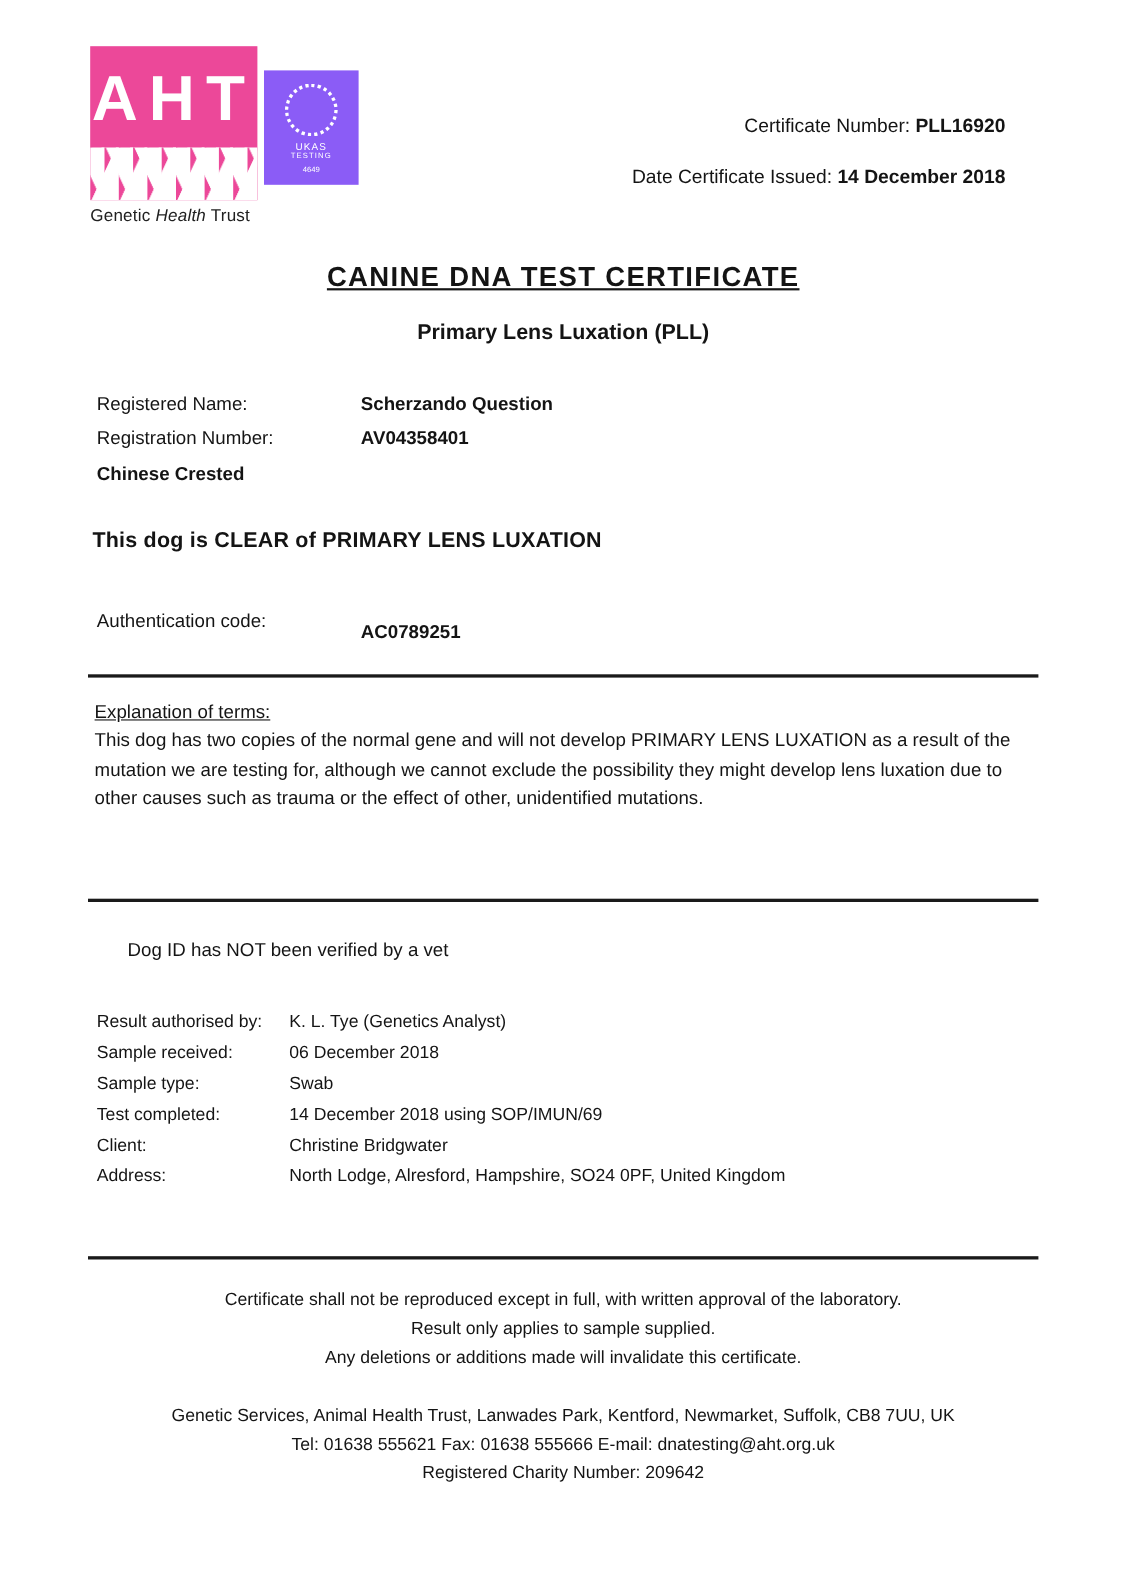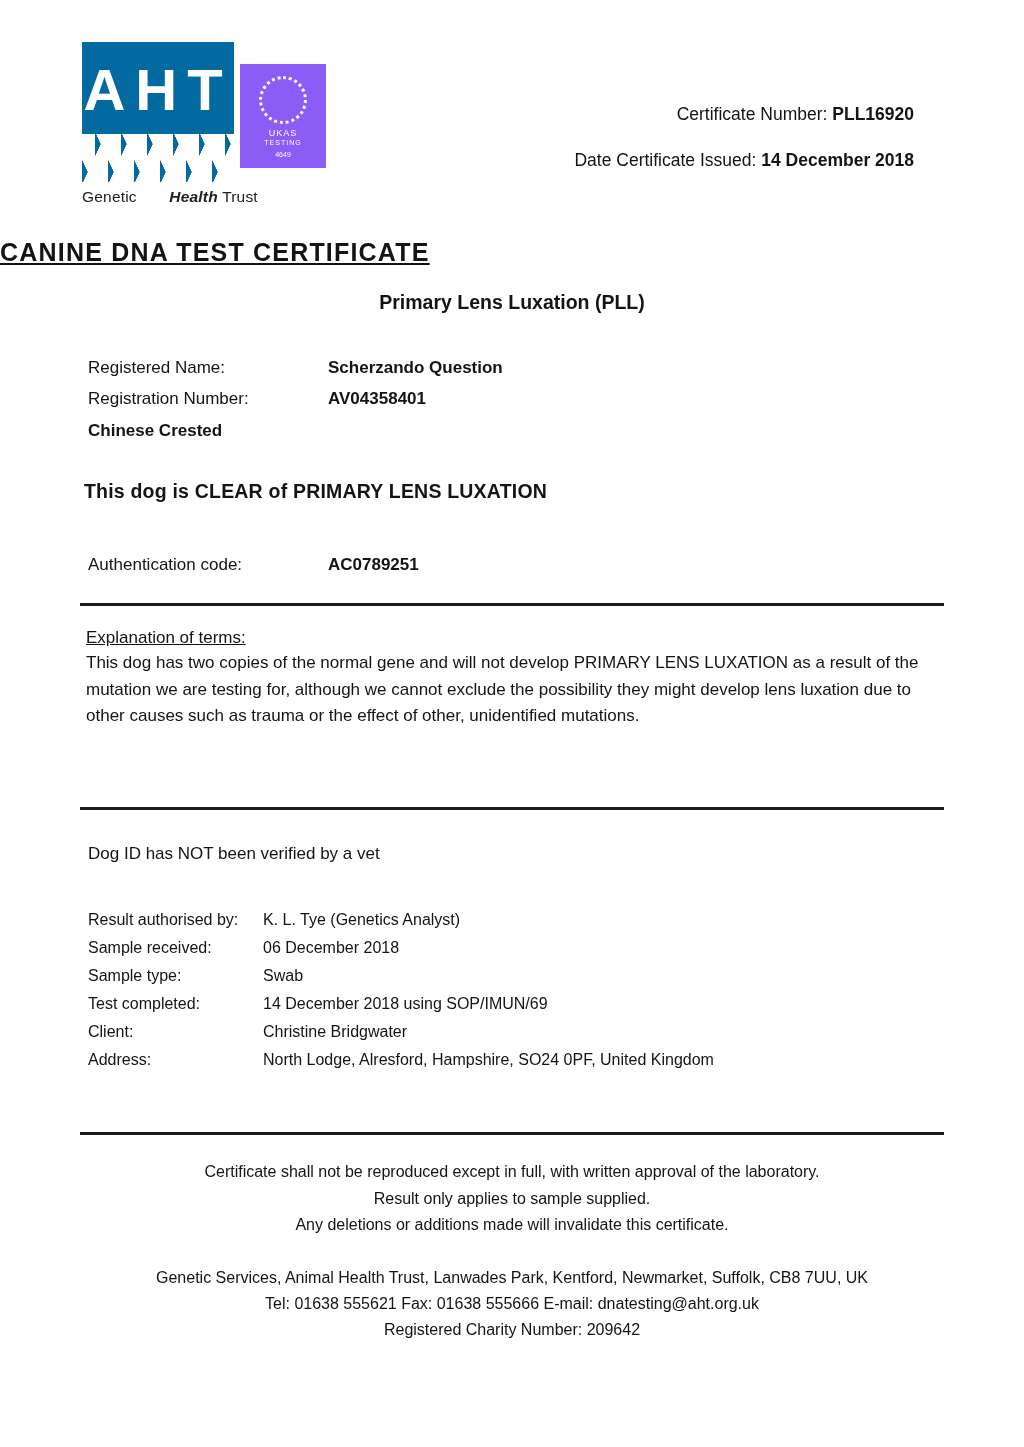--- a/index.html
+++ b/index.html
@@ -38,21 +38,21 @@
     width: 245px;
     height: 140px;
     position: relative;
   }
   .logo-letters {
     position: absolute;
     left: 0;
     top: 0;
     width: 152px;
     height: 140px;
-    background: #0369a1;
+    background: #ec4899;
     font-family: "Liberation Sans", sans-serif;
     color: #ffffff;
     font-weight: bold;
     font-size: 58px;
     letter-spacing: 10px;
     text-align: center;
     line-height: 96px;
     overflow: hidden;
   }
   .logo-letters::after {
@@ -104,36 +104,36 @@
     font-size: 7px;
     margin-top: 5px;
   }
   .logo-caption {
     margin-top: 6px;
     font-size: 15.5px;
     color: #202020;
     letter-spacing: 0.2px;
     white-space: nowrap;
   }
-  .logo-caption b { font-weight: bold; font-style: italic; margin-left: 28px; }
+  .logo-caption b { font-weight: normal; font-style: italic; }
 
   .cert-meta {
     position: absolute;
     right: 110px;
     top: 92px;
     text-align: right;
     font-size: 17.5px;
     line-height: 2.6;
     white-space: nowrap;
   }
   .cert-meta .val { font-weight: bold; }
 
   
   .doc-title {
-    text-align: left;
+    text-align: center;
     font-size: 25px;
     font-weight: bold;
     letter-spacing: 1.2px;
     text-decoration: underline;
     margin-top: 8px;
   }
   .doc-subtitle {
     text-align: center;
     font-size: 19.5px;
     font-weight: bold;
@@ -158,21 +158,21 @@
     font-weight: bold;
     letter-spacing: 0.2px;
   }
 
   .auth {
     margin: 52px 0 0 88px;
     display: flex;
     font-size: 17px;
   }
   .auth .lbl { width: 240px; }
-  .auth .val { font-weight: bold; }
+  .auth .val { font-weight: bold; margin-top: 10px; }
 
   hr.rule {
     border: none;
     border-top: 3px solid #1a1a1a;
     margin: 28px 80px 0 80px;
   }
 
   
   .explain {
     margin: 22px 86px 0 86px;
@@ -180,21 +180,21 @@
   }
   .explain .head {
     text-decoration: underline;
     margin-bottom: 2px;
   }
   .explain .body {
     line-height: 1.55;
   }
 
   .vet-note {
-    margin: 34px 0 0 88px;
+    margin: 34px 0 0 116px;
     font-size: 17px;
   }
 
   
   .result-info {
     margin: 42px 0 0 88px;
     font-size: 16px;
   }
   .result-info .row {
     display: flex;

